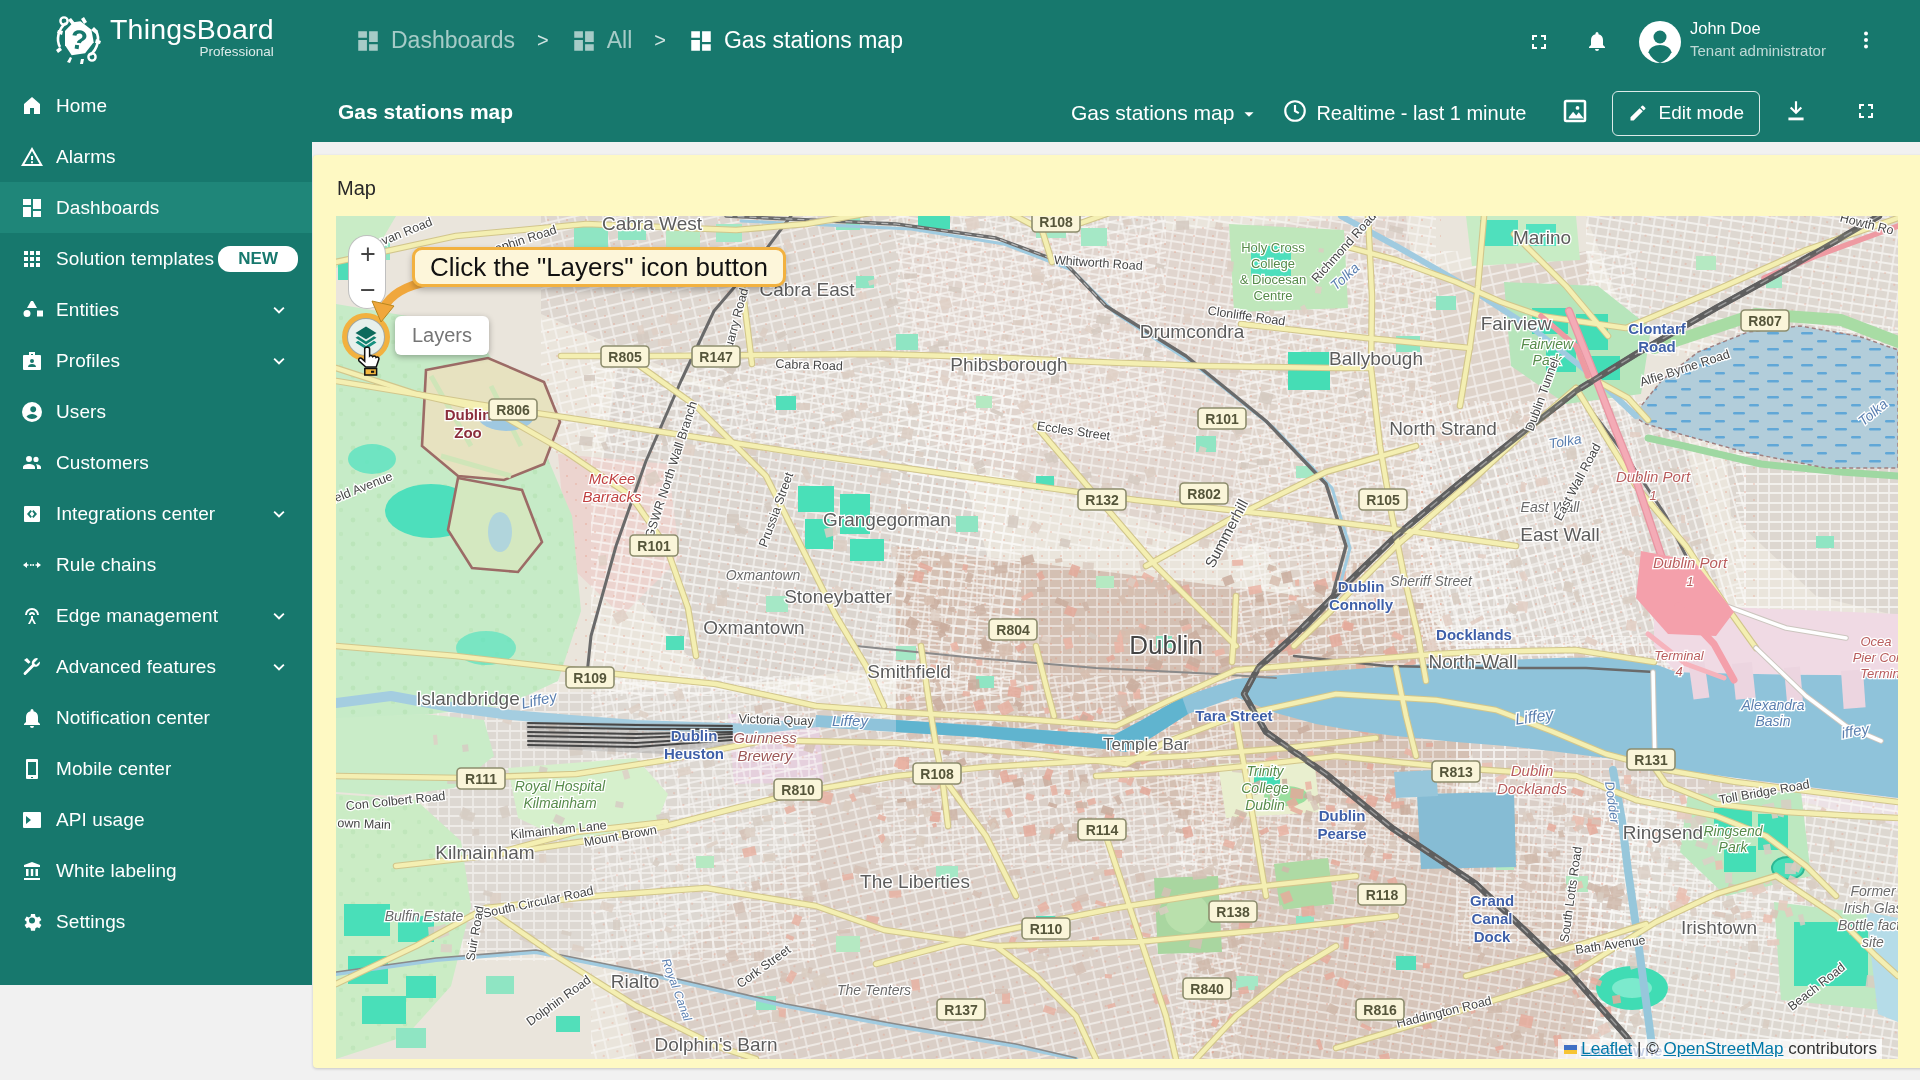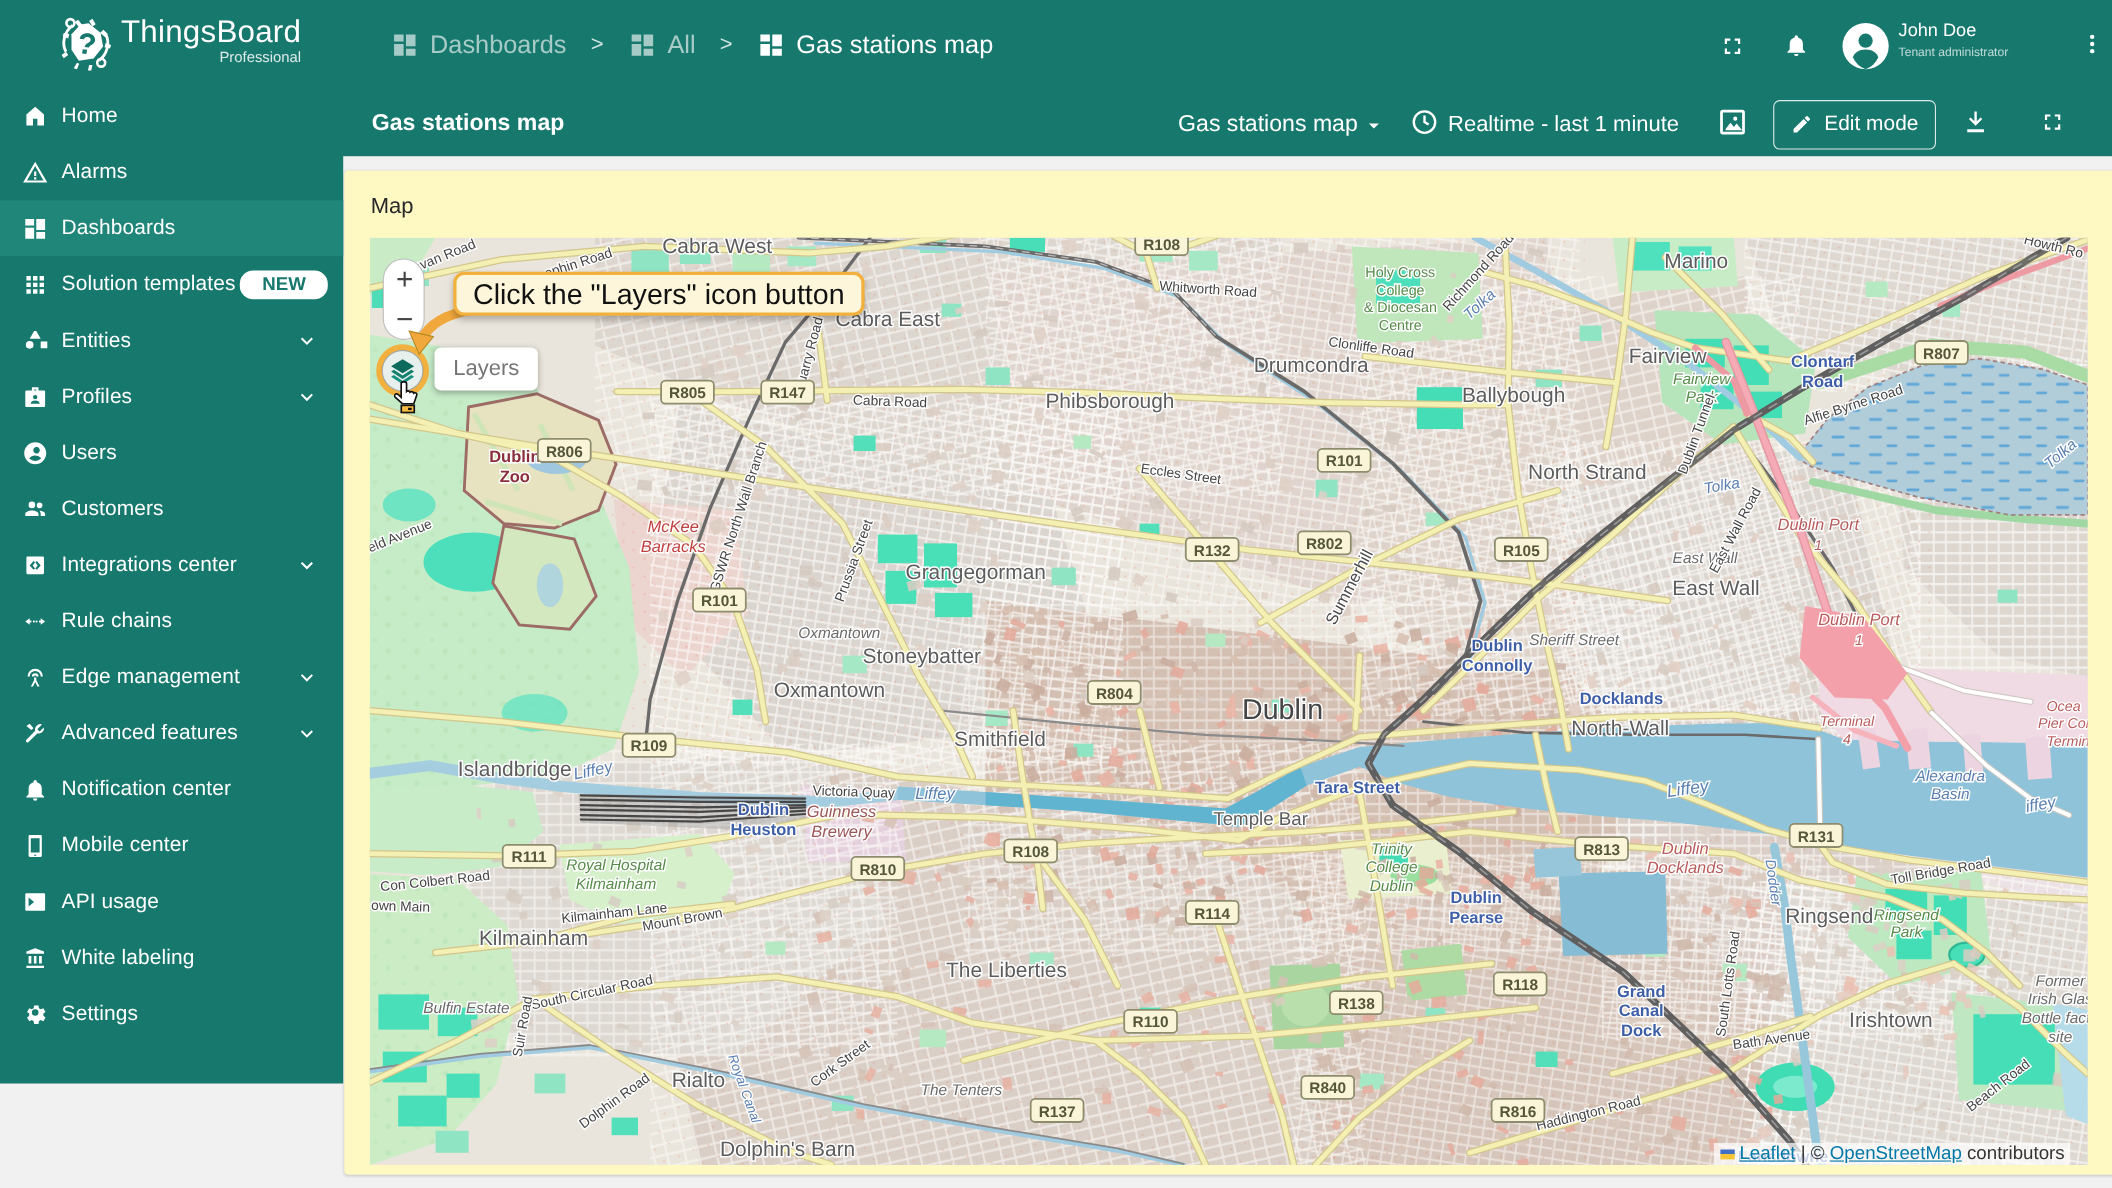--- a/index.html
+++ b/index.html
@@ -1,16 +1,16 @@
 <!DOCTYPE html>
 <html><head><meta charset="utf-8">
 <style>
 * { margin:0; padding:0; box-sizing:border-box; }
 html,body { width:1920px; height:1080px; overflow:hidden; font-family:"Liberation Sans", sans-serif; background:#f1f1f1; }
-.abs { position:absolute;margin-left:36px; }
+.abs { position:absolute; }
 #header { position:absolute; left:0; top:0; width:1920px; height:142px; background:#17786d; }
 #sidebar { position:absolute; left:0; top:0; width:312px; height:985px; background:#17786d; z-index:5; }
 .sitem { position:relative; height:51px; display:flex; align-items:center; padding-left:20px; color:#fff; }
 .sitem svg:first-child { flex:0 0 24px; }
 .slabel { margin-left:12px; font-size:19px; font-weight:500; letter-spacing:.1px; }
 .sitem.sel { background:#1f8679; }
 .chev { position:absolute; right:22px; }
 .newpill { position:absolute; right:14px; background:#fff; color:#17786d; font-size:17px; font-weight:bold; border-radius:12px; padding:3px 20px; }
 #logo { position:absolute; left:50px; top:13px; display:flex; }
 #logotext { margin-left:4px; color:#fff; }
@@ -203,21 +203,21 @@
       </svg></span>
   <span class="abs" style="left:1585px;top:29px"><svg width="24" height="24" viewBox="0 0 24 24" fill="#fff">
         <path d="M12 22a2 2 0 0 0 2-2h-4a2 2 0 0 0 2 2zm6-6v-5a6 6 0 0 0-4.5-5.8V4.5a1.5 1.5 0 0 0-3 0v.7A6 6 0 0 0 6 11v5l-2 2v1h16v-1l-2-2z"></path>
       </svg></span>
   <span class="abs" style="left:1638px;top:20px"><svg width="44" height="44" viewBox="0 0 44 44">
         <circle cx="22" cy="22" r="21" fill="#fff"></circle>
         <circle cx="22" cy="17" r="6.5" fill="#17786d"></circle>
         <path d="M22 25c-6 0-10.5 3-11.5 7.2A21 21 0 0 0 22 43a21 21 0 0 0 11.5-10.8C32.5 28 28 25 22 25z" fill="#17786d"></path>
       </svg></span>
   <div class="abs" style="left:1690px;top:19px;color:#fff;font-size:16.5px">John Doe</div>
-  <div class="abs" style="left:1690px;top:42px;color:rgba(255,255,255,.72);font-size:11px">Tenant administrator</div>
+  <div class="abs" style="left:1690px;top:42px;color:rgba(255,255,255,.72);font-size:15px">Tenant administrator</div>
   <span class="abs" style="left:1854px;top:28px"><svg width="24" height="24" viewBox="0 0 24 24" fill="#fff">
         <circle cx="12" cy="5.5" r="2"></circle>
         <circle cx="12" cy="12" r="2"></circle>
         <circle cx="12" cy="18.5" r="2"></circle>
       </svg></span>
 </div>
 <div id="toolbar">
   <div id="tb-title">Gas stations map</div>
   <div id="tb-right">
     <span style="font-size:21px">Gas stations map</span>

